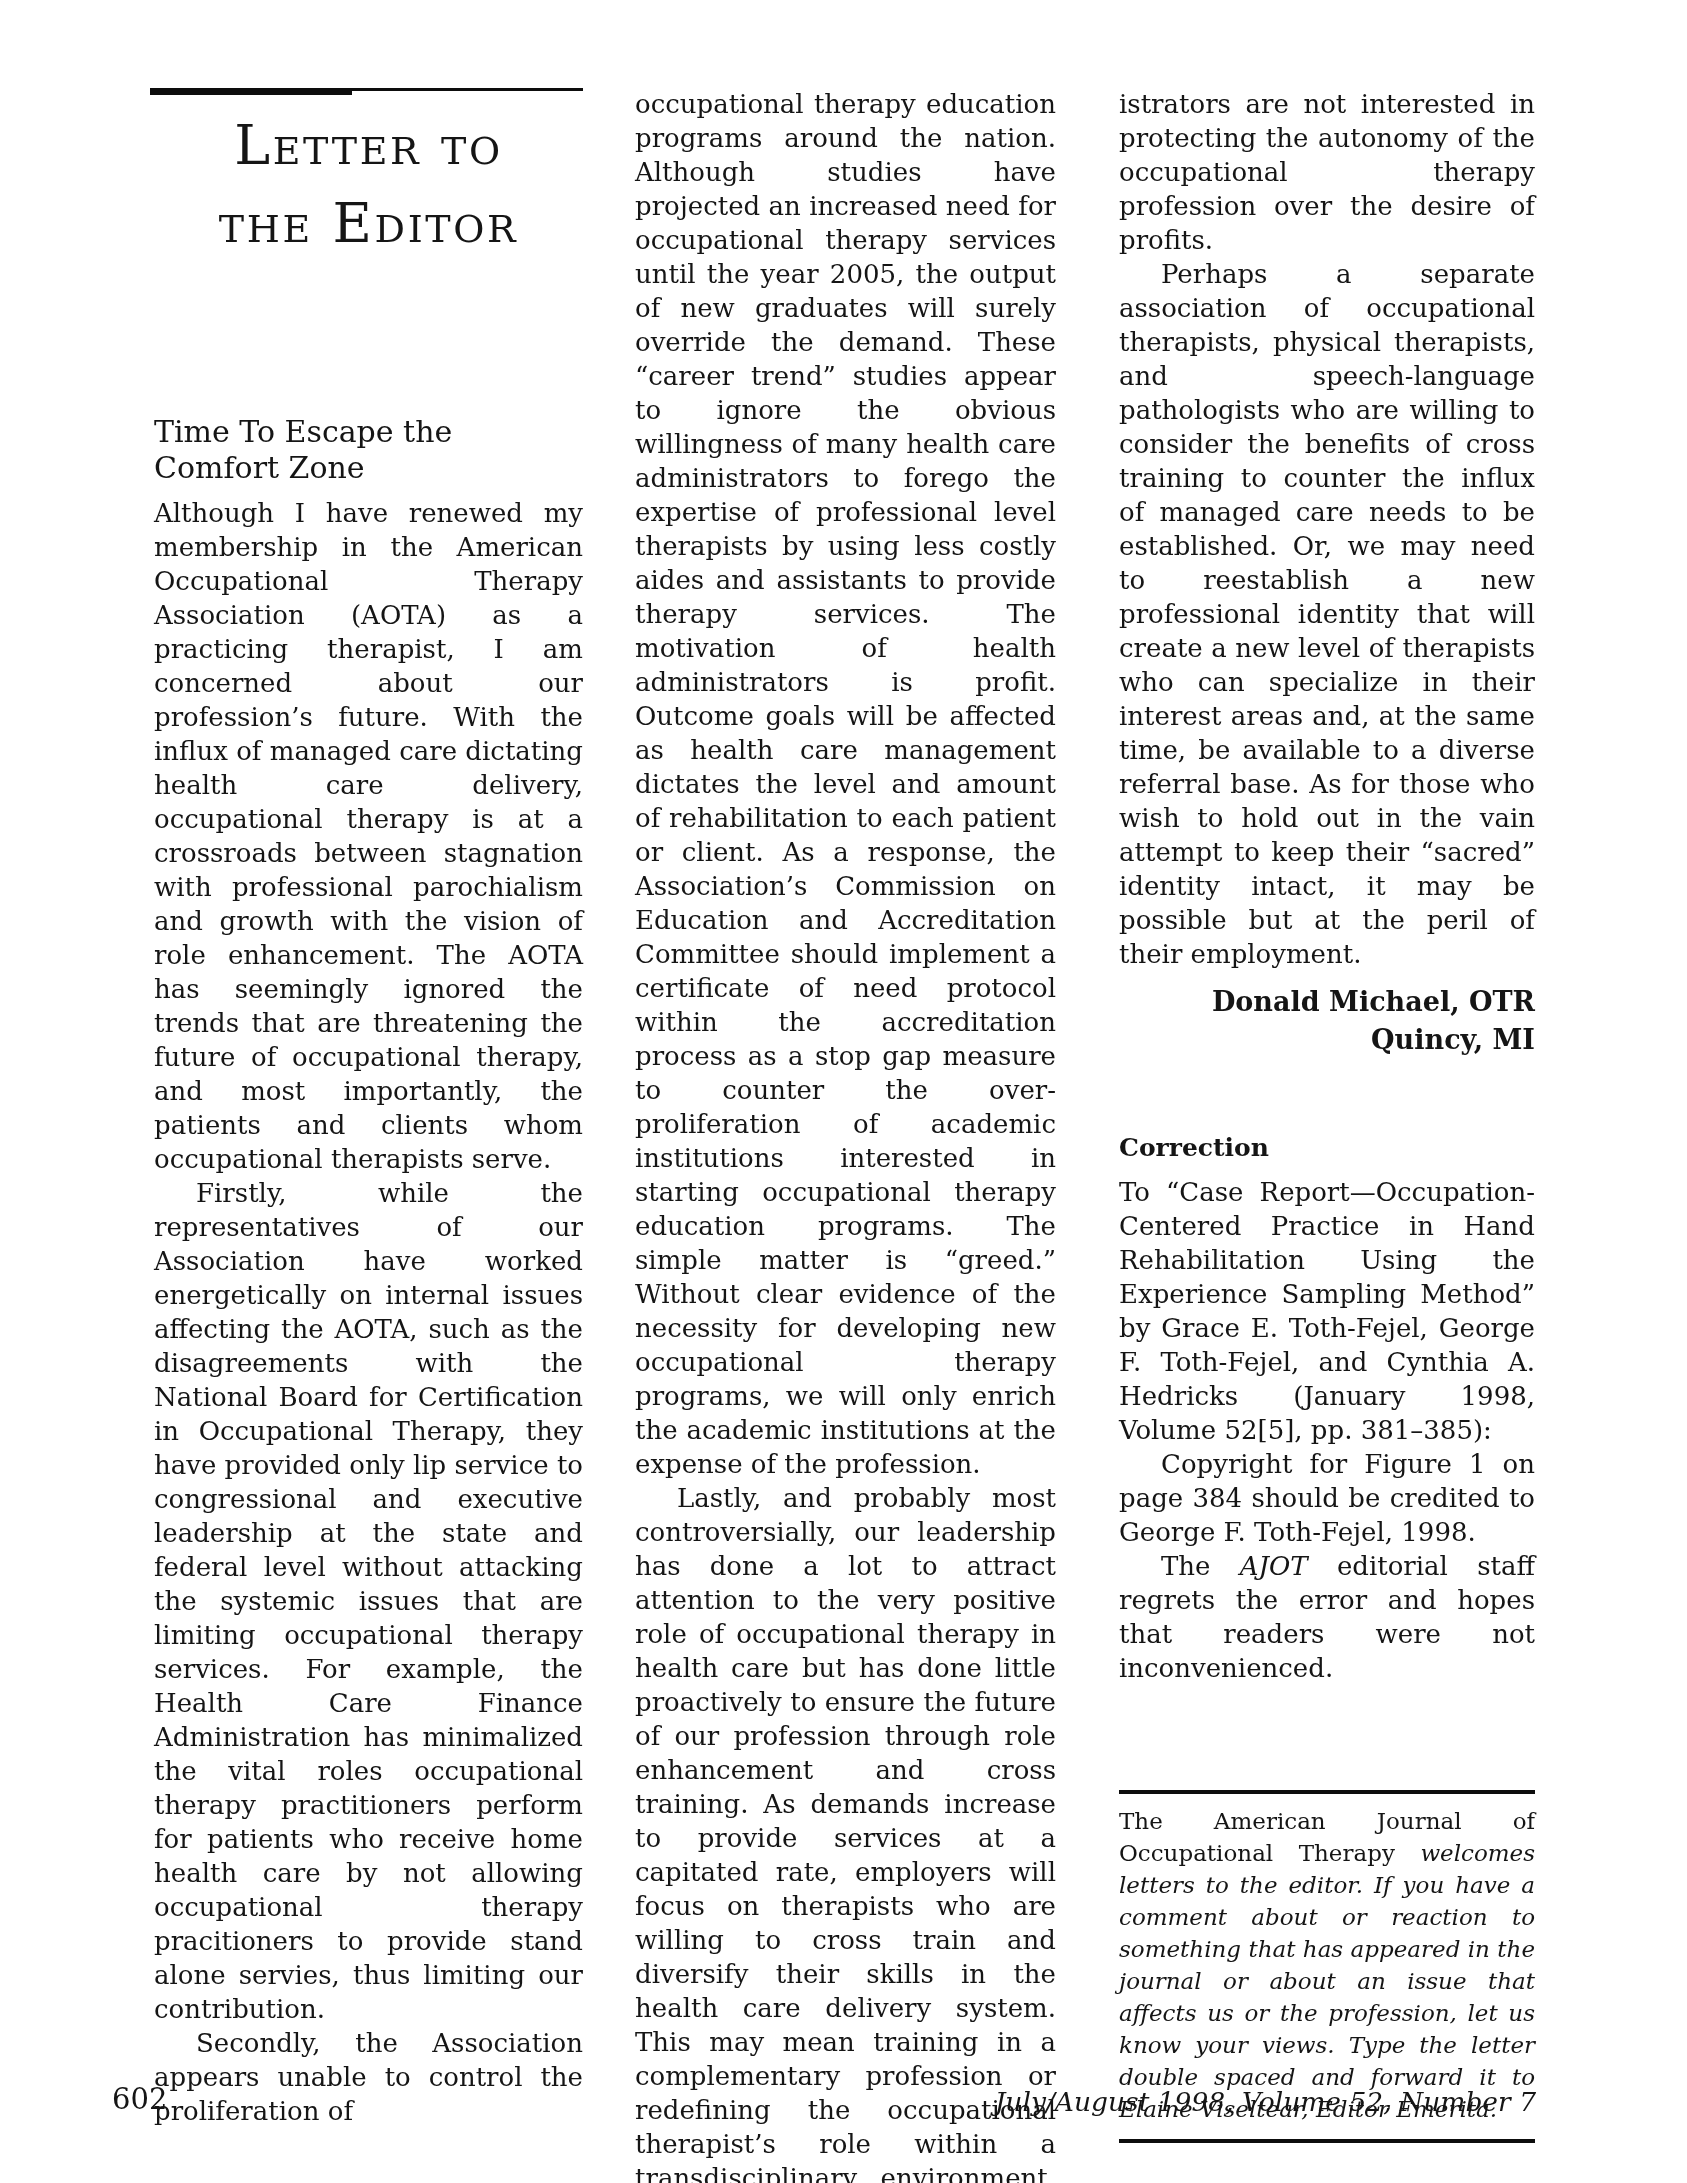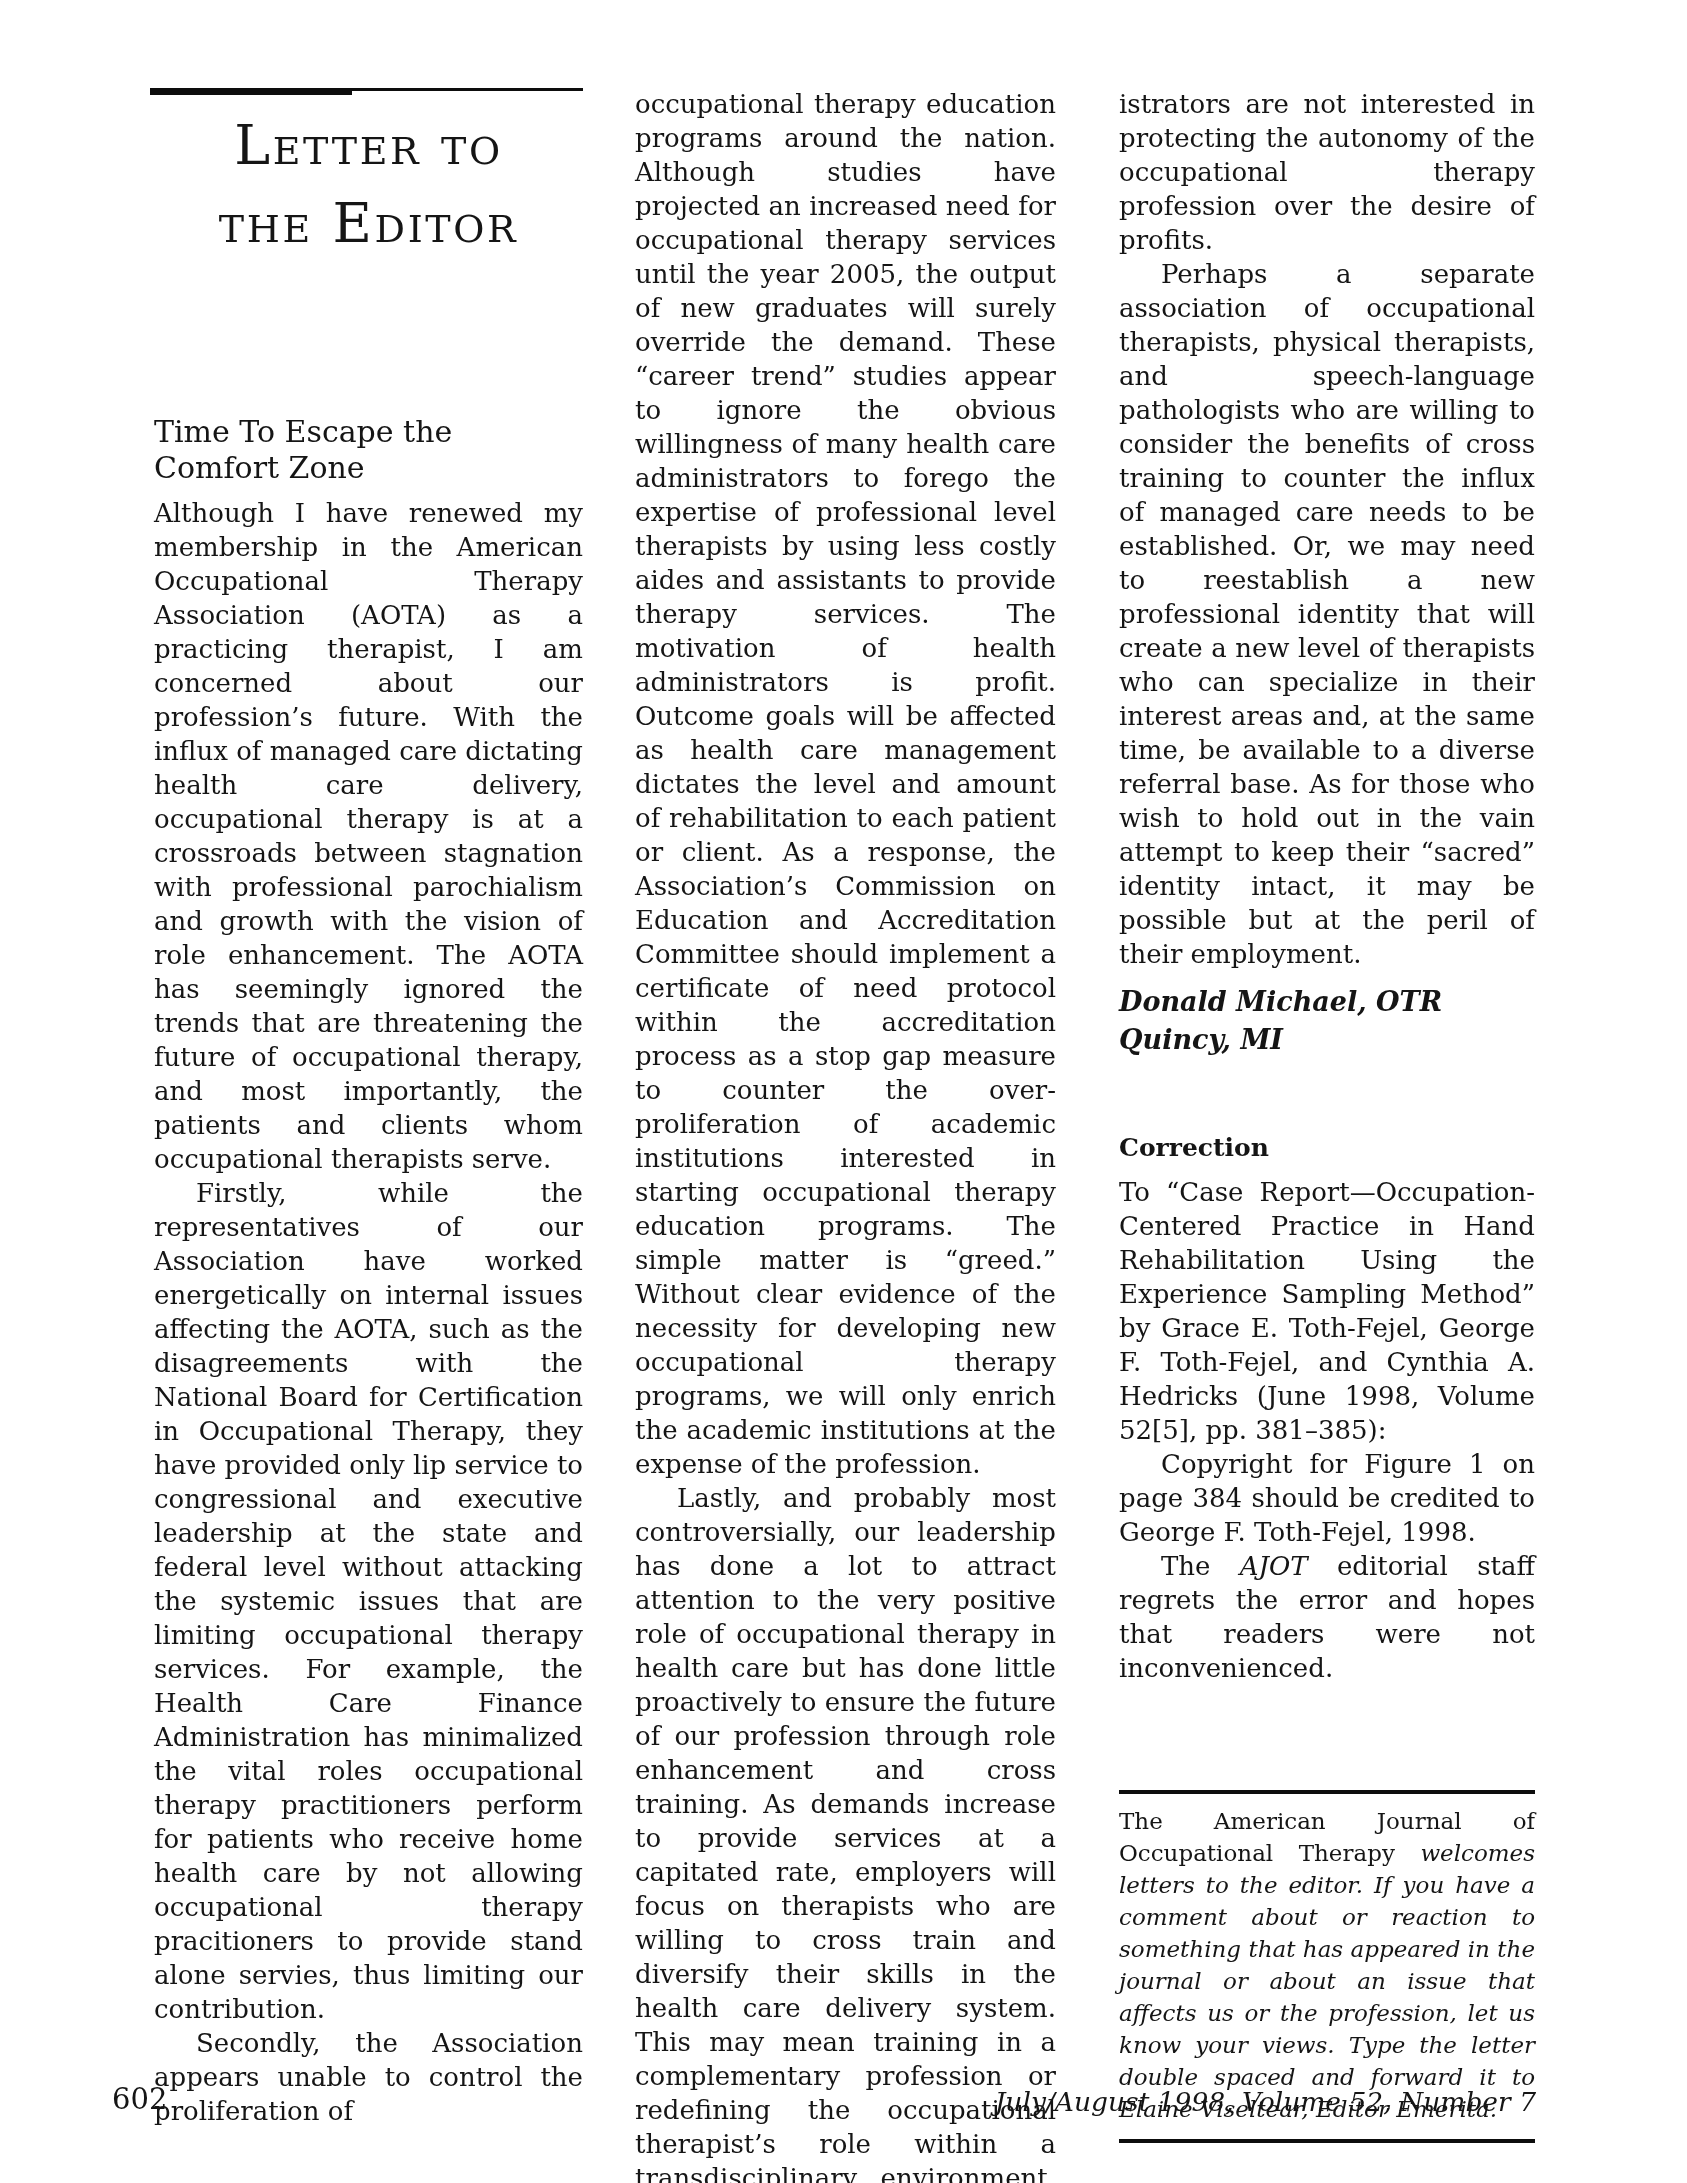--- a/index.html
+++ b/index.html
@@ -47,22 +47,23 @@
     margin:0;
     font-size:26px;line-height:34px;
     text-align:justify;
   }
   p.first{margin-top:9.3px;}
   p.indent{text-indent:42px;}
   .italic{font-style:italic;}
 
   .signature{
     margin-top:12px;
+    text-align:right;
     font-weight:bold;
-    font-size:27px;line-height:38px;font-style:italic;
+    font-size:27px;line-height:38px;
   }
 
   .editor-note{
     margin-top:105px;
     border-top:4px solid #0d0d0d;
     border-bottom:4px solid #0d0d0d;
     padding:10.6px 0 14.6px 0;
   }
   .editor-note p{
     margin:0;
@@ -112,21 +113,21 @@
   <div class="col col3">
     <p class="body">istrators are not interested in protecting the autonomy of the occupational therapy profession over the desire of profits.</p>
     <p class="body indent">Perhaps a separate association of occupational therapists, physical therapists, and speech-language pathologists who are willing to consider the benefits of cross training to counter the influx of managed care needs to be established. Or, we may need to reestablish a new professional identity that will create a new level of therapists who can specialize in their interest areas and, at the same time, be available to a diverse referral base. As for those who wish to hold out in the vain attempt to keep their “sacred” identity intact, it may be possible but at the peril of their employment.</p>
 
     <div class="signature">
       <div>Donald Michael, OTR</div>
       <div>Quincy, MI</div>
     </div>
 
     <h2 class="correction-heading">Correction</h2>
-    <p class="body first">To “Case Report—Occupation-Centered Practice in Hand Rehabilitation Using the Experience Sampling Method” by Grace E. Toth-Fejel, George F. Toth-Fejel, and Cynthia A. Hedricks (June 1998, Volume 52[5], pp. 381–385):</p>
+    <p class="body first">To “Case Report—Occupation-Centered Practice in Hand Rehabilitation Using the Experience Sampling Method” by Grace E. Toth-Fejel, George F. Toth-Fejel, and Cynthia A. Hedricks (January 1998, Volume 52[5], pp. 381–385):</p>
     <p class="body indent">Copyright for Figure 1 on page 384 should be credited to George F. Toth-Fejel, 1998.</p>
     <p class="body indent"><span>The </span><span class="italic">AJOT</span><span> editorial staff regrets the error and hopes that readers were not inconvenienced.</span></p>
 
     <div class="editor-note">
       <p><span class="roman">The American Journal of Occupational Therapy</span><span> welcomes letters to the editor. If you have a comment about or reaction to something that has appeared in the journal or about an issue that affects us or the profession, let us know your views. Type the letter double spaced and forward it to Elaine Viseltear, Editor Emerita.</span></p>
     </div>
   </div>
 
   <div class="footer-page-number">602</div>
   <div class="footer-issue-info">July/August 1998, Volume 52, Number 7</div>

